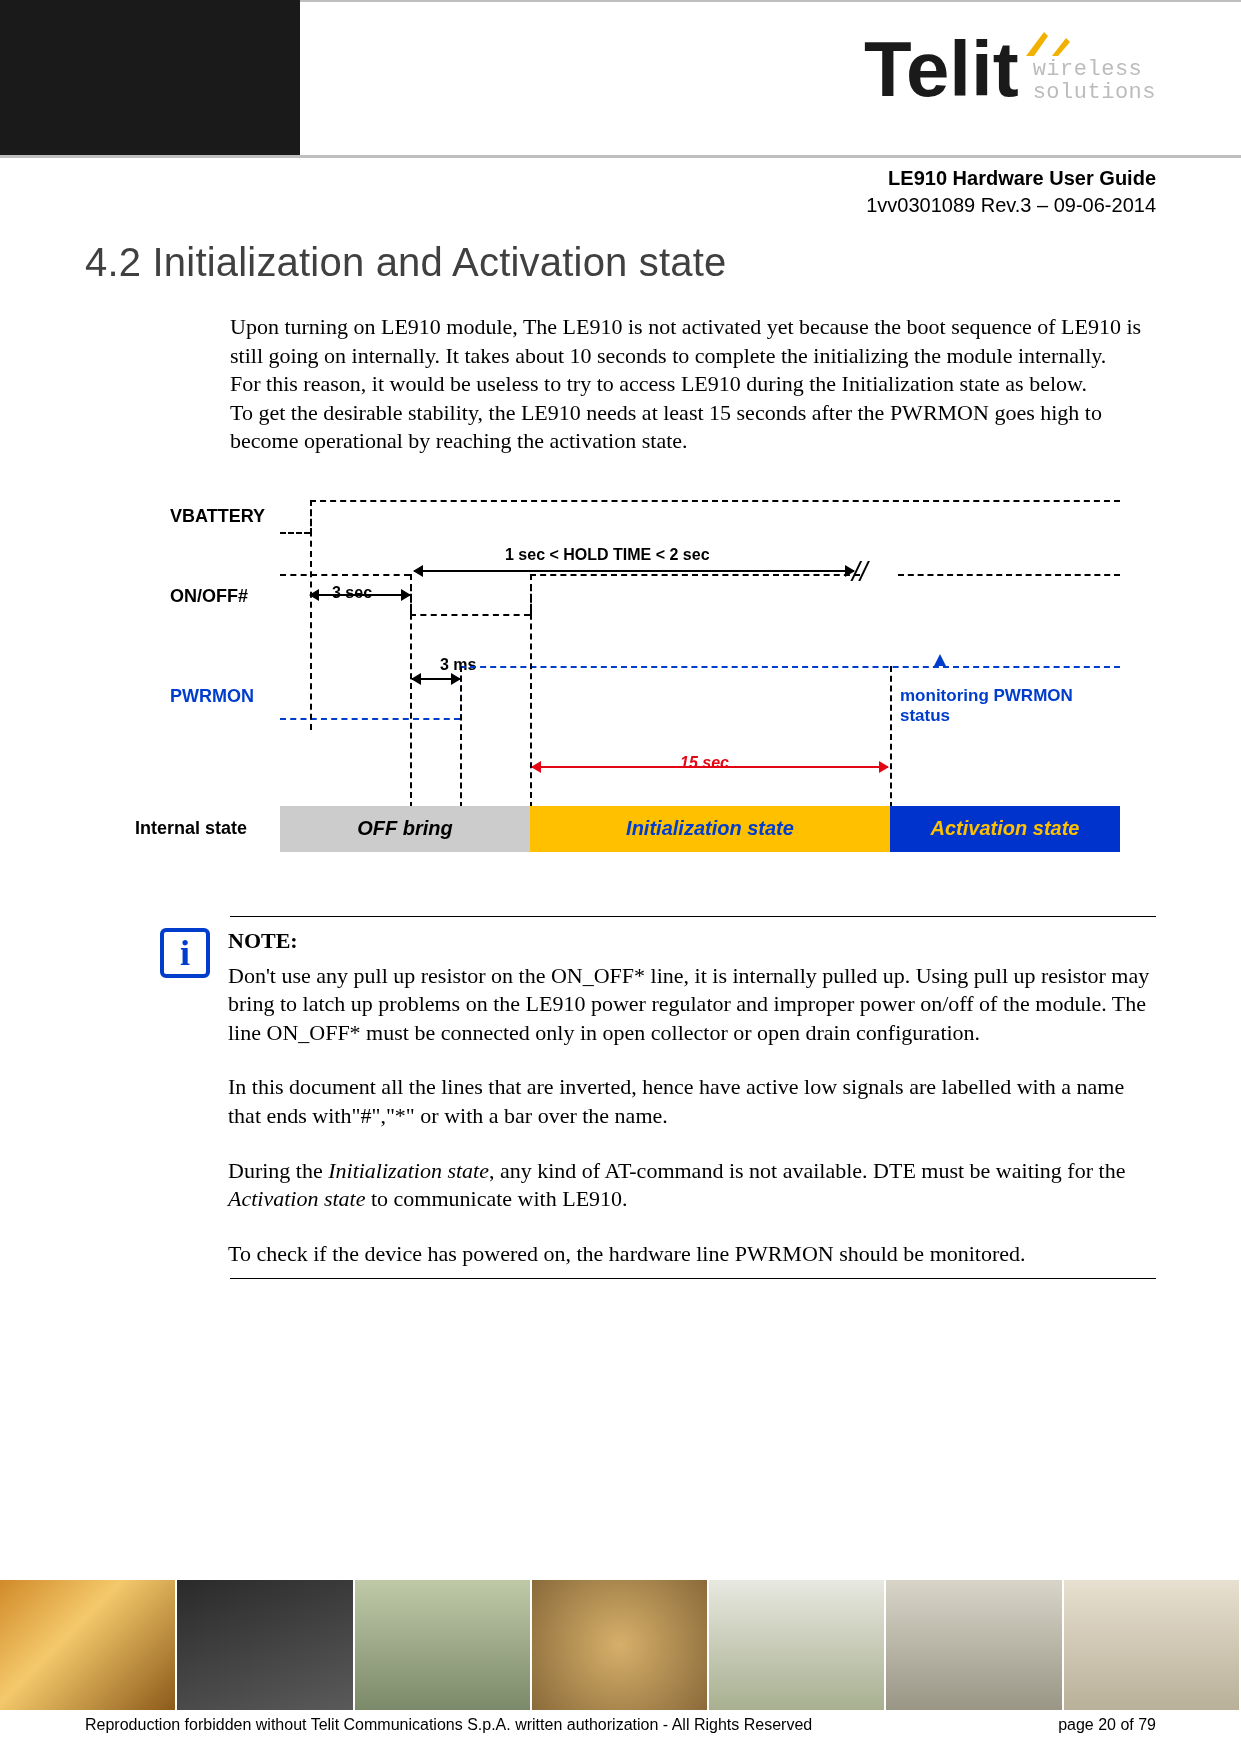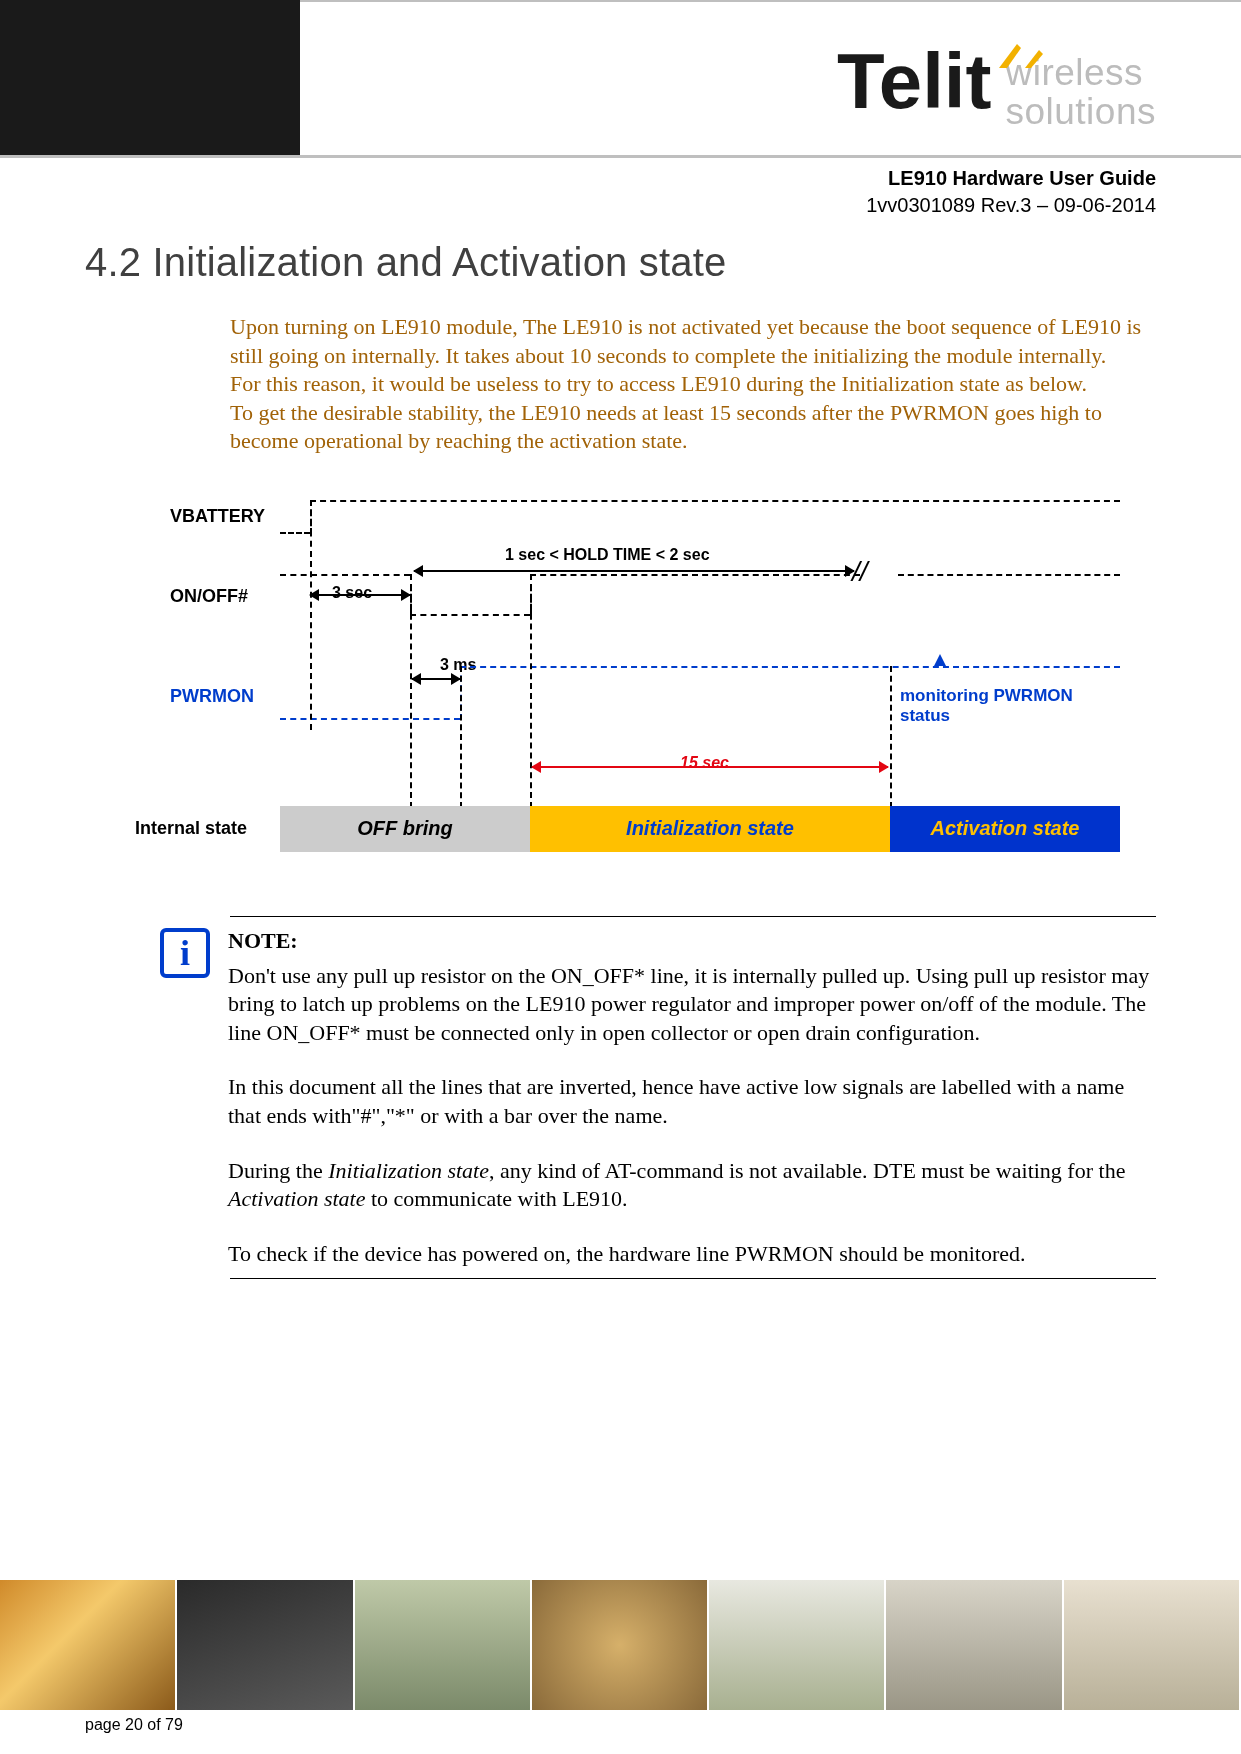--- a/index.html
+++ b/index.html
@@ -43,23 +43,23 @@
     line-height: 1;
     position: relative;
   }
   .logo-accent {
     position: absolute;
     top: -2px;
     left: 160px;
     width: 50px; height: 30px;
   }
   .logo-tag {
-    font-family: Liberation Sans, sans-serif;
+    font-family: Liberation Mono, monospace;
     color: #bcbcbc;
-    font-size: 37px;
+    font-size: 22px;
     line-height: 1.05;
     letter-spacing: 0.5px;
     margin-top:24px;
   }
   .header-rule {
     position: absolute;
     left: 0; top: 155px; right: 0;
     height: 3px;
     background: #bfbfbf;
   }
@@ -84,21 +84,21 @@
     font-weight: 300;
     font-size: 40px;
     color: #404040;
     margin: 10px 0 28px 0;
     letter-spacing: 0.2px;
   }
   .body-text {
     margin-left: 145px;
     font-size: 22px;
     line-height: 1.3;
-    color: #a16207;
+    color: #000000;
   }
   .para { margin-bottom: 0; }
   .diagram {
     margin: 40px 0 40px 85px;
     width: 950px;
     height: 380px;
     position: relative;
     font-family: Arial, sans-serif;
   }
   .sig-label {
@@ -368,14 +368,15 @@
   <div class="fi1"></div>
   <div class="fi2"></div>
   <div class="fi3"></div>
   <div class="fi4"></div>
   <div class="fi5"></div>
   <div class="fi6"></div>
   <div class="fi7"></div>
 </div>
 
 <div class="footer-line">
+  <span>Reproduction forbidden without Telit Communications S.p.A. written authorization - All Rights Reserved</span>
   <span>page 20 of 79</span>
 </div>
 
 </body></html>

